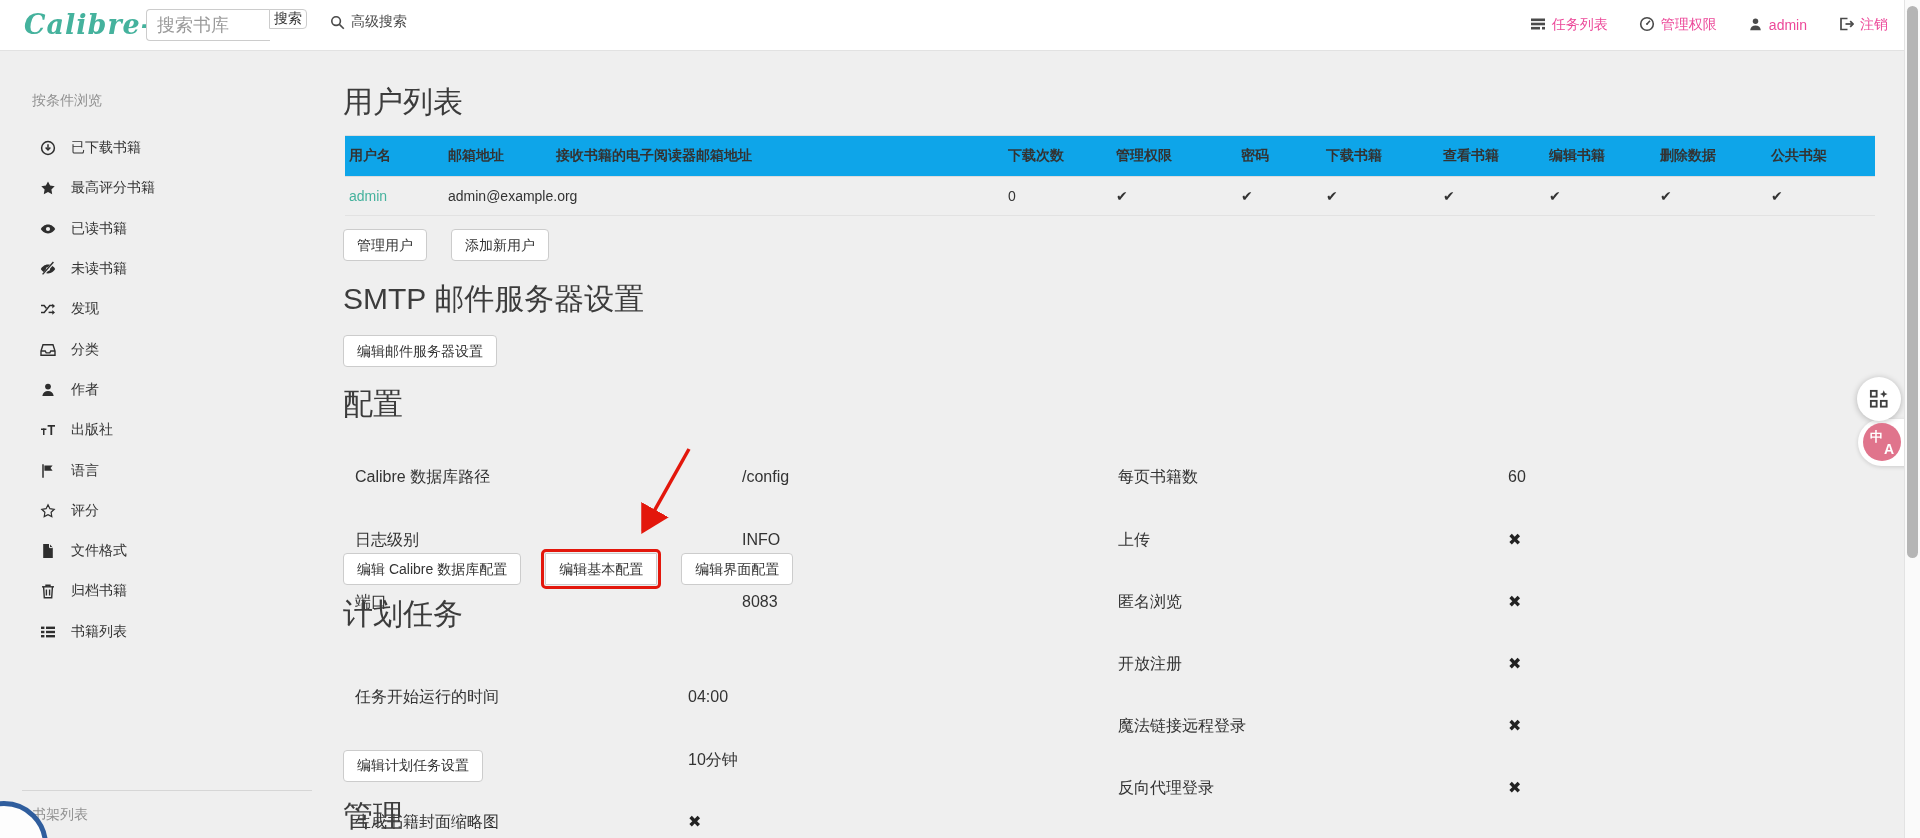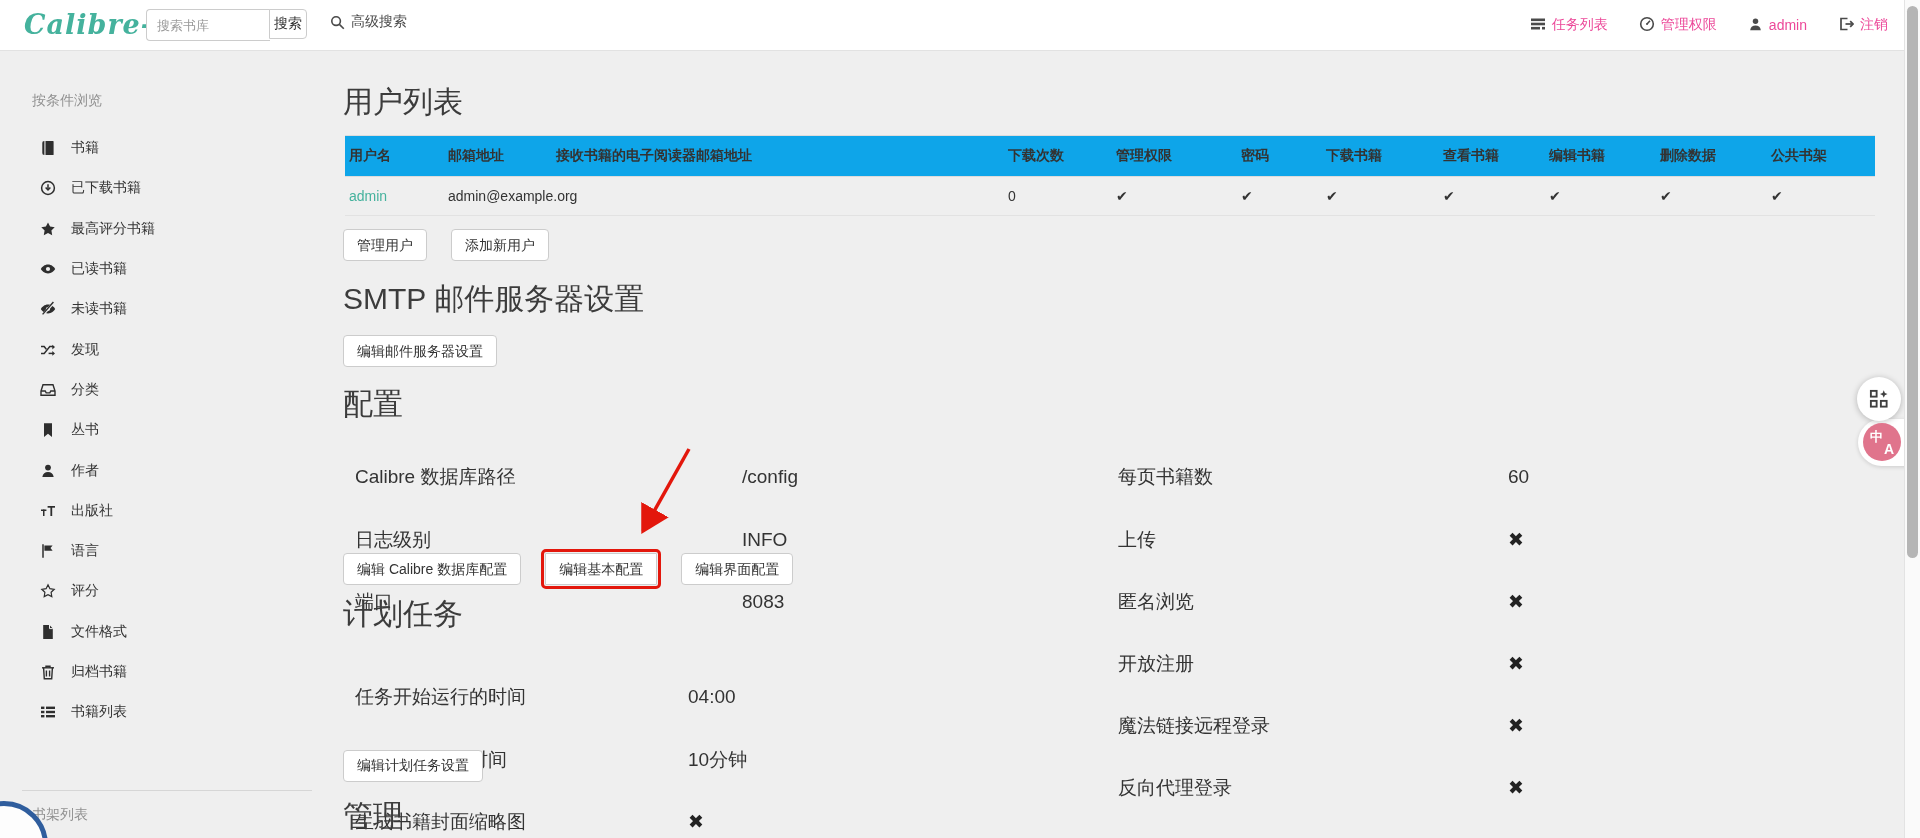--- a/index.html
+++ b/index.html
@@ -5,43 +5,43 @@
   html,body{margin:0;padding:0;}
   body{
     width:1920px;height:838px;position:relative;overflow:hidden;
     background:#efefef;color:#333;
     font-family:"Liberation Sans","DejaVu Sans",sans-serif;font-size:14px;
   }
   svg{display:block}
   
   .navbar{position:absolute;left:0;top:0;width:1920px;height:50px;background:#fff;border-bottom:1px solid #e2e2e2;z-index:5;}
   .logo{position:absolute;left:24px;top:0;height:50px;line-height:50px;font-family:"DejaVu Serif",serif;font-style:italic;font-weight:bold;font-size:27px;color:#45b29d;letter-spacing:1px;cursor:pointer;}
-  .search-input{position:absolute;left:146px;top:9px;width:124px;height:32px;box-sizing:border-box;border:1px solid #ccc;border-right:none;border-radius:4px 0 0 4px;padding:0 10px;font-size:13px;color:#555;background:#fff;outline:none;}
+  .search-input{position:absolute;left:146px;top:9px;width:124px;height:32px;box-sizing:border-box;border:1px solid #ccc;border-right:none;border-radius:4px 0 0 4px;padding:0 10px;font-size:18px;color:#555;background:#fff;outline:none;}
   .search-input::placeholder{color:#9a9a9a;}
-  .search-btn{position:absolute;left:269px;top:9px;width:38px;height:30px;box-sizing:border-box;border:1px solid #ccc;background:#fff;border-radius:0 4px 4px 0;font-size:14px;color:#333;padding:0;cursor:pointer;}
+  .search-btn{position:absolute;left:269px;top:9px;width:38px;height:20px;box-sizing:border-box;border:1px solid #ccc;background:#fff;border-radius:0 4px 4px 0;font-size:14px;color:#333;padding:0;cursor:pointer;}
   .adv-search{position:absolute;left:330px;top:0;height:44px;display:flex;align-items:center;gap:6px;color:#4a4a4a;cursor:pointer;}
   .nav-right{position:absolute;right:32px;top:0;height:50px;display:flex;align-items:center;gap:31px;}
   .nav-item{display:flex;align-items:flex-start;gap:6px;color:#ec4899;cursor:pointer;white-space:nowrap;}
   .nav-item svg{color:#4a4a4a;}
   
   .side-header{position:absolute;left:32px;color:#909090;font-size:14px;}
   .side-list{position:absolute;left:0;top:128px;width:312px;}
   .side-item{height:40.3px;display:flex;align-items:center;padding-left:40px;gap:15px;color:#333;cursor:pointer;}
   .side-item svg{flex:0 0 auto;color:#2e2e2e;}
   .side-divider{position:absolute;left:22px;top:790px;width:290px;height:1px;background:#d6d6d6;}
   
   .h2{position:absolute;font-size:30px;line-height:32px;font-weight:500;color:#3c3c3c;white-space:nowrap;}
   .users-table{position:absolute;left:345px;top:135px;width:1530px;border-collapse:collapse;table-layout:fixed;}
   .users-table th{height:40px;text-align:left;font-size:14px;color:#333;font-weight:bold;background:#0ea5e9;border-top:1px solid #dcdcdc;border-bottom:1px solid #dcdcdc;padding:0 0 0 4px;white-space:nowrap;overflow:hidden;}
   .users-table td{height:38px;text-align:left;font-size:14px;color:#333;padding:0 0 0 4px;border-bottom:1px solid #e2e2e2;white-space:nowrap;}
   .link{color:#45b29d;cursor:pointer;text-decoration:none;}
   .btn-row{position:absolute;display:flex;gap:24px;}
   .btn{display:inline-block;box-sizing:border-box;height:32px;line-height:18px;padding:6px 13px;background:#fff;border:1px solid #ccc;border-radius:4px;font-size:14px;color:#333;cursor:pointer;white-space:nowrap;font-family:inherit;}
   .annotated{outline:3px solid #e3170c;outline-offset:1px;border-radius:1px;}
-  .kv{position:absolute;line-height:20.7px;font-size:19px;color:#333;white-space:pre;}
+  .kv{position:absolute;line-height:20.7px;font-size:16px;color:#333;white-space:pre;}
   .cross,.check{font-weight:bold;color:#222;}
   
   .arrow-layer{position:absolute;left:0;top:0;width:1920px;height:838px;pointer-events:none;z-index:20;}
   .fab-pill{position:absolute;left:1858px;top:419px;width:62px;height:47px;background:#fff;border-radius:24px 0 0 24px;box-shadow:0 1px 4px rgba(0,0,0,.15);z-index:8;}
   .fab-grid{position:absolute;left:1857px;top:377px;width:44px;height:44px;border-radius:50%;background:#fff;box-shadow:0 1px 6px rgba(0,0,0,.25);display:flex;align-items:center;justify-content:center;z-index:9;cursor:pointer;}
   .fab-translate{position:absolute;left:1863px;top:423px;width:38px;height:38px;border-radius:50%;background:#e0748c;z-index:9;cursor:pointer;}
   .fab-translate .zh{position:absolute;left:7px;top:5px;color:#fff;font-size:13px;font-weight:bold;}
   .fab-translate .en{position:absolute;right:7px;bottom:4px;color:#fff;font-size:14px;font-weight:bold;}
   .scroll-track{position:absolute;left:1904px;top:0;width:16px;height:838px;background:#fafafa;border-left:1px solid #e3e3e3;z-index:30;}
   .scroll-thumb{position:absolute;left:2px;top:6px;width:11px;height:552px;background:#b5b5b5;border-radius:6px;cursor:pointer;}
@@ -104,29 +104,20 @@
       </span>
       <span>注销</span>
     </div>
   </div>
 </div>
 
 <div class="side-header" style="top:92px;">按条件浏览</div>
 <div class="side-list">
   <div class="side-item">
     <span>
-        <svg width="16" height="16" viewBox="0 0 16 16" fill="currentColor">
-          <path d="M4.2 1H13a.6.6 0 0 1 .6.6v12.8a.6.6 0 0 1-.6.6H4.2A1.9 1.9 0 0 1 2.3 13V3A1.9 1.9 0 0 1 4.2 1z"></path>
-          <rect x="4.4" y="1" width="1.1" height="14" fill="#efefef"></rect>
-        </svg>
-      </span>
-    <span>书籍</span>
-  </div>
-  <div class="side-item">
-    <span>
         <svg width="16" height="16" viewBox="0 0 16 16" fill="none" stroke="currentColor" stroke-width="1.5">
           <circle cx="8" cy="8" r="6.4"></circle>
           <path d="M8 4.2v5.2"></path>
           <path d="M5.6 7.4 8 9.9l2.4-2.5"></path>
         </svg>
       </span>
     <span>已下载书籍</span>
   </div>
   <div class="side-item">
     <span>
@@ -168,28 +159,20 @@
     <span>发现</span>
   </div>
   <div class="side-item">
     <span>
         <svg width="16" height="16" viewBox="0 0 16 16" fill="none" stroke="currentColor" stroke-width="1.4">
           <path d="M3 2.8h10l2 6.2v4.2H1V9z"></path>
           <path d="M1 9h4.2l1 1.9h3.6l1-1.9H15"></path>
         </svg>
       </span>
     <span>分类</span>
-  </div>
-  <div class="side-item">
-    <span>
-        <svg width="16" height="16" viewBox="0 0 16 16" fill="currentColor">
-          <path d="M4 1.2h8V15l-4-3.3L4 15z"></path>
-        </svg>
-      </span>
-    <span>丛书</span>
   </div>
   <div class="side-item">
     <span>
         <svg width="16" height="16" viewBox="0 0 16 16" fill="currentColor">
           <circle cx="8" cy="4.6" r="2.9"></circle>
           <path d="M2.3 14c.5-3.5 2.8-5 5.7-5s5.2 1.5 5.7 5z"></path>
         </svg>
       </span>
     <span>作者</span>
   </div>

